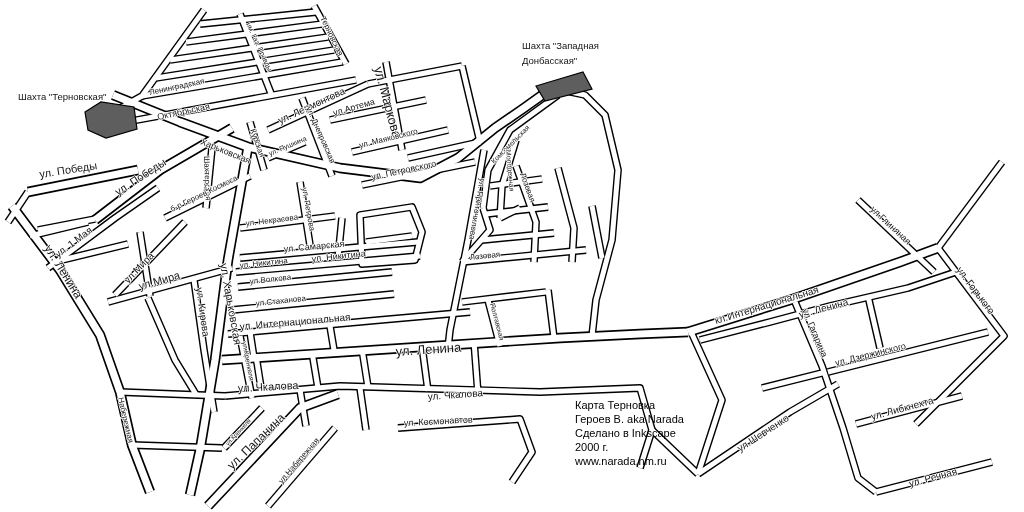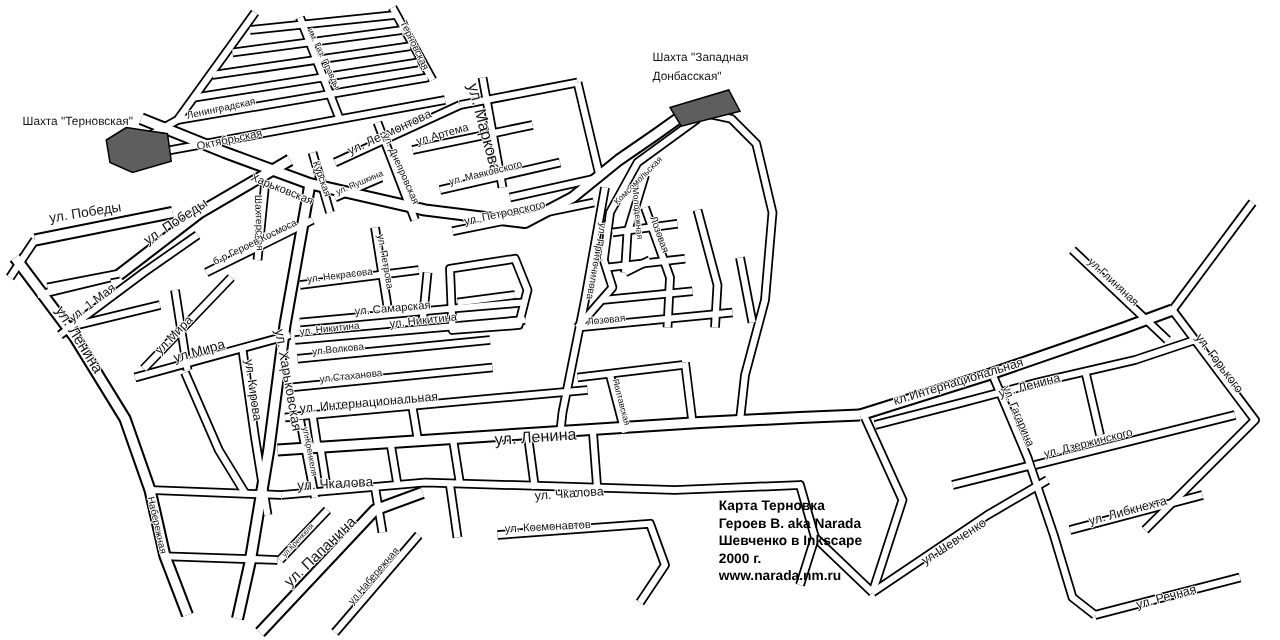--- a/index.html
+++ b/index.html
@@ -7,21 +7,21 @@
          font-family:"Liberation Sans",sans-serif;}
   .stage svg{position:absolute;left:0;top:0;}
   .road-casing path{fill:none;stroke:#000;stroke-width:7.8px;stroke-linejoin:round;stroke-linecap:butt;}
   .road-casing path[data-w]{stroke-width:10.5px;}
   .road-fill path{fill:none;stroke:#fff;stroke-width:5px;stroke-linejoin:round;stroke-linecap:butt;}
   .road-fill path[data-w]{stroke-width:7.2px;}
   .mine{stroke:#000;stroke-width:1.2px;}
   text{fill:#141414;paint-order:stroke;stroke:#ffffff;stroke-width:1.6px;stroke-linejoin:round;}
   .mine-label{font-size:9.5px;stroke-width:0;}
   .credits{position:absolute;left:575px;top:398px;font-size:11px;line-height:14px;
-           font-weight:bold;color:#000;white-space:nowrap;}
+           font-weight:normal;color:#000;white-space:nowrap;}
 </style>
 </head>
 <body>
 
 <div class="stage">
   <svg width="1024" height="512" viewBox="0 0 1024 512">
 
     <g id="road-paths" style="display:none">
       <path d="M204,10 L142,96 L92,124"></path>
       <path d="M314,6 L346,64"></path>
@@ -379,17 +379,17 @@
       </g>
 
     <text class="mine-label" x="18" y="100">Шахта "Терновская"</text>
     <text class="mine-label" x="522" y="49">Шахта "Западная</text>
     <text class="mine-label" x="522" y="64">Донбасская"</text>
   </svg>
 
   <div class="credits" id="credits-out">
       <div>Карта Терновка</div>
       <div>Героев В. aka Narada</div>
-      <div>Шевченко в Inkscape</div>
+      <div>Сделано в Inkscape</div>
       <div>2000 г.</div>
       <div>www.narada.nm.ru</div>
     </div>
 </div>
 
 </body></html>

